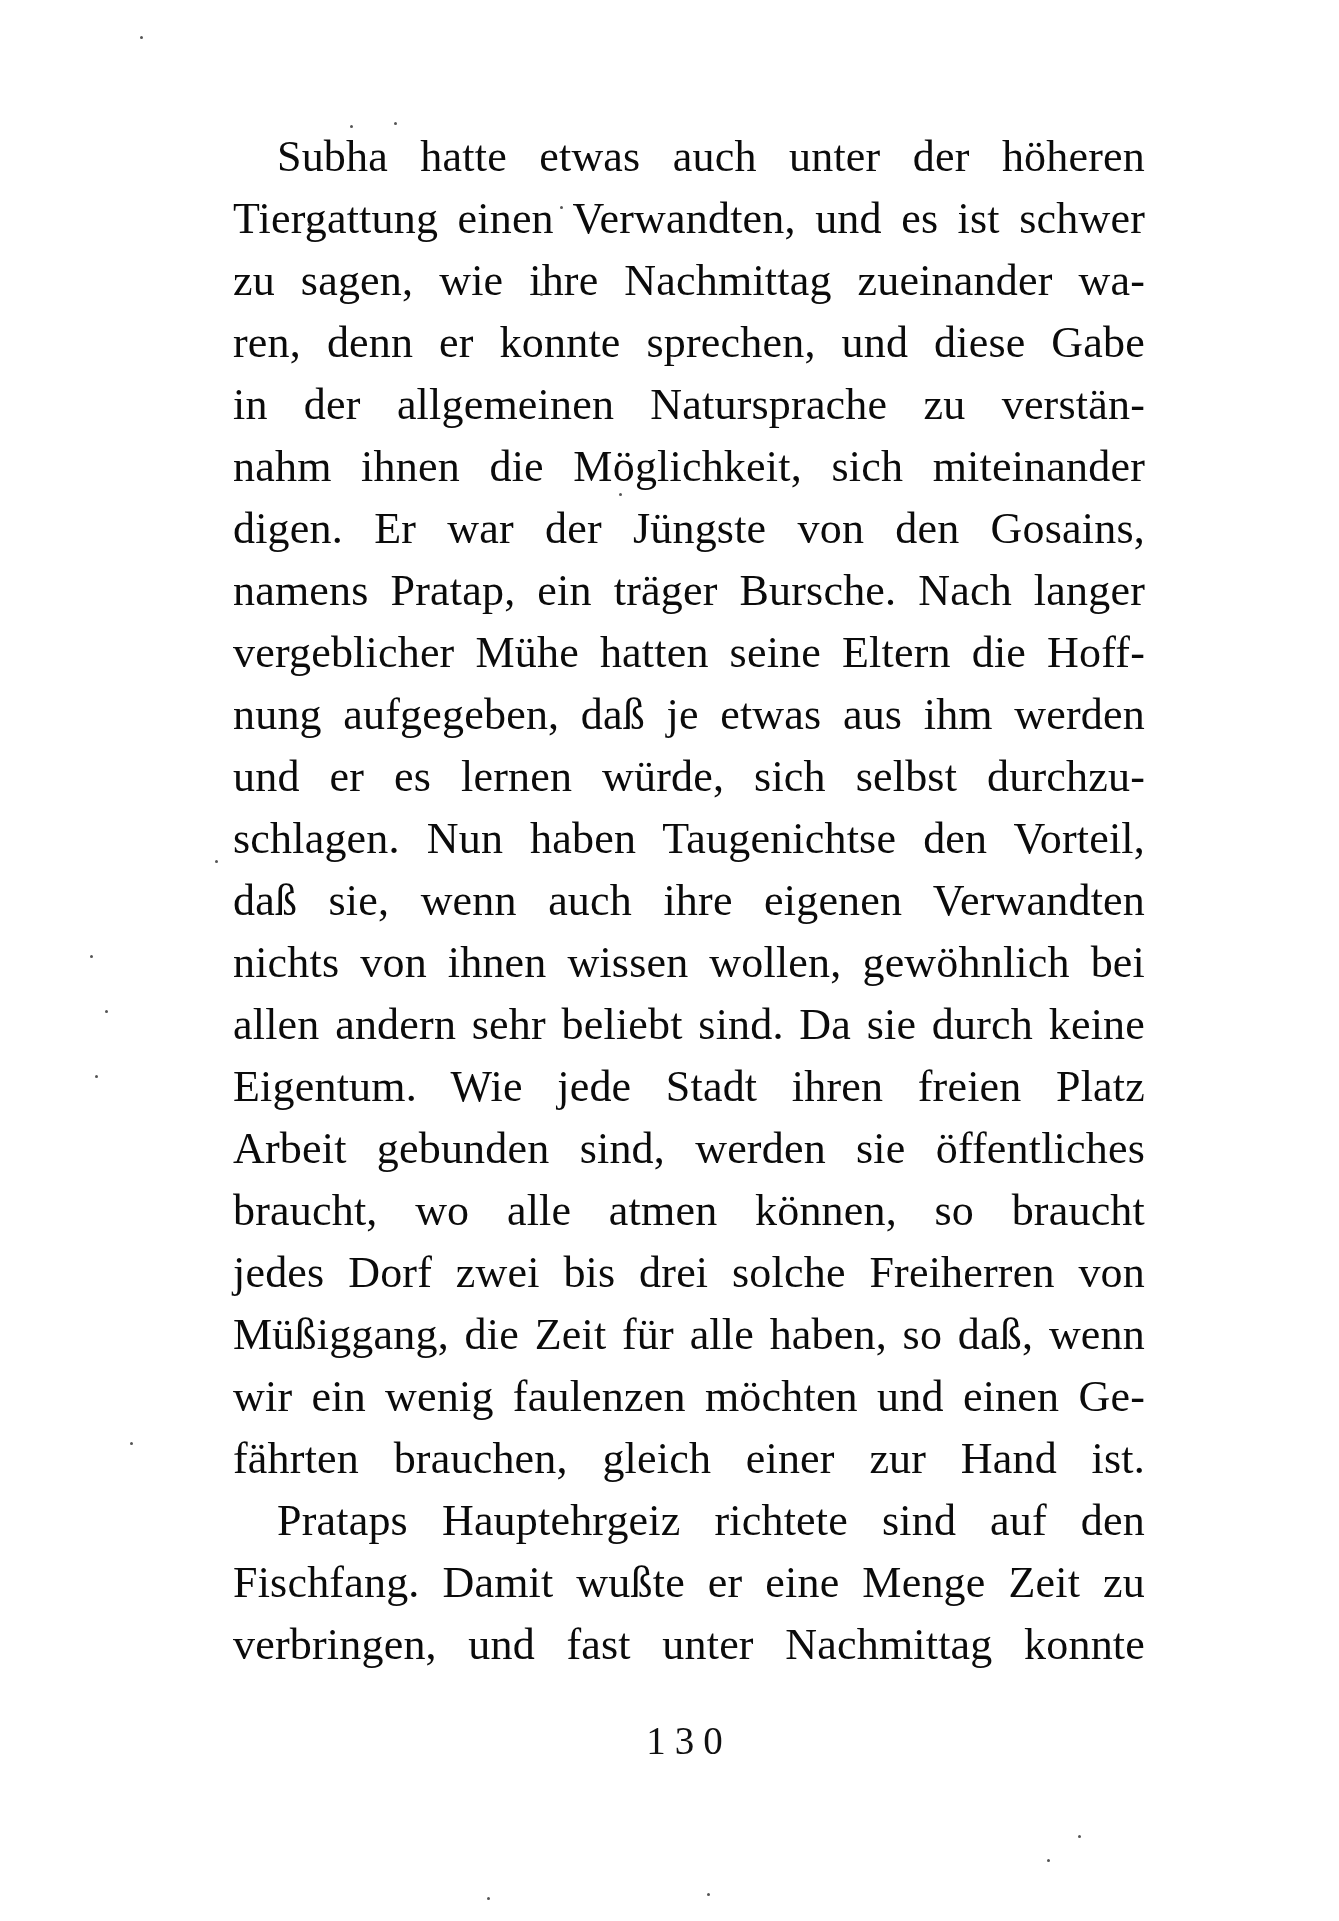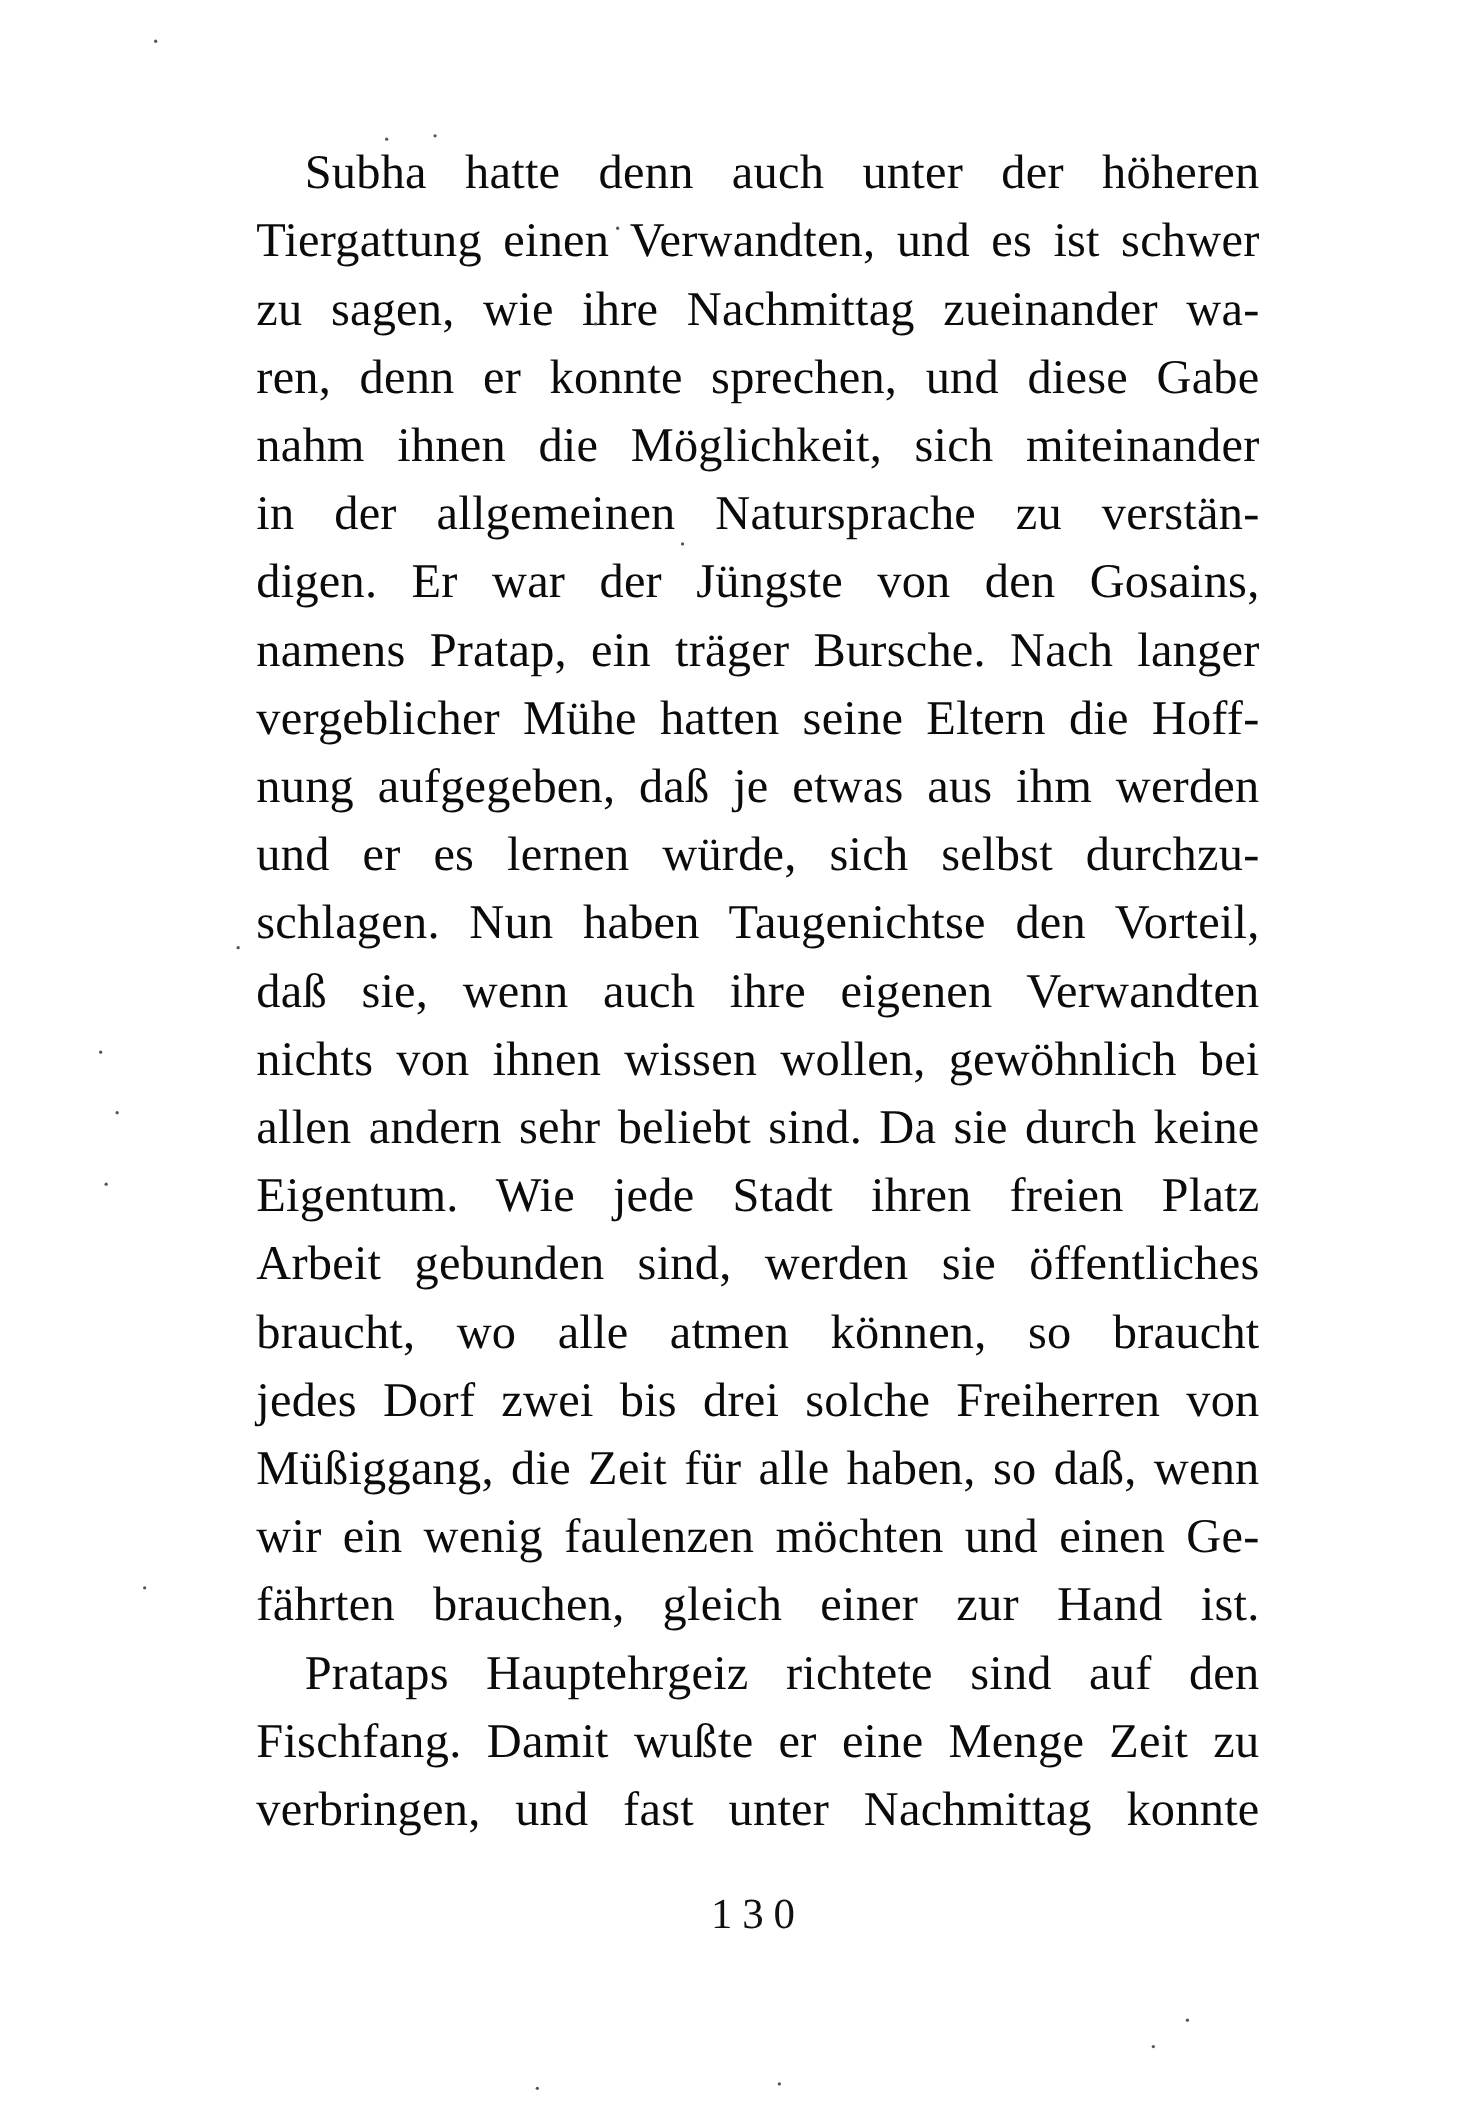--- a/index.html
+++ b/index.html
@@ -54,26 +54,26 @@
     border-radius: 50%;
     background: #2a2a2a;
     opacity: 0.8;
   }
 </style>
 </head>
 <body>
 
 <div class="page">
   <div class="textblock">
-      <div class="text-line indent">Subha hatte denn auch unter der höheren</div>
+      <div class="text-line indent">Subha hatte etwas auch unter der höheren</div>
       <div class="text-line">Tiergattung einen Verwandten, und es ist schwer</div>
       <div class="text-line">zu sagen, wie ihre Nachmittag zueinander wa-</div>
       <div class="text-line">ren, denn er konnte sprechen, und diese Gabe</div>
+      <div class="text-line">in der allgemeinen Natursprache zu verstän-</div>
       <div class="text-line">nahm ihnen die Möglichkeit, sich miteinander</div>
-      <div class="text-line">in der allgemeinen Natursprache zu verstän-</div>
       <div class="text-line">digen. Er war der Jüngste von den Gosains,</div>
       <div class="text-line">namens Pratap, ein träger Bursche. Nach langer</div>
       <div class="text-line">vergeblicher Mühe hatten seine Eltern die Hoff-</div>
       <div class="text-line">nung aufgegeben, daß je etwas aus ihm werden</div>
       <div class="text-line">und er es lernen würde, sich selbst durchzu-</div>
       <div class="text-line">schlagen. Nun haben Taugenichtse den Vorteil,</div>
       <div class="text-line">daß sie, wenn auch ihre eigenen Verwandten</div>
       <div class="text-line">nichts von ihnen wissen wollen, gewöhnlich bei</div>
       <div class="text-line">allen andern sehr beliebt sind. Da sie durch keine</div>
       <div class="text-line">Eigentum. Wie jede Stadt ihren freien Platz</div>

